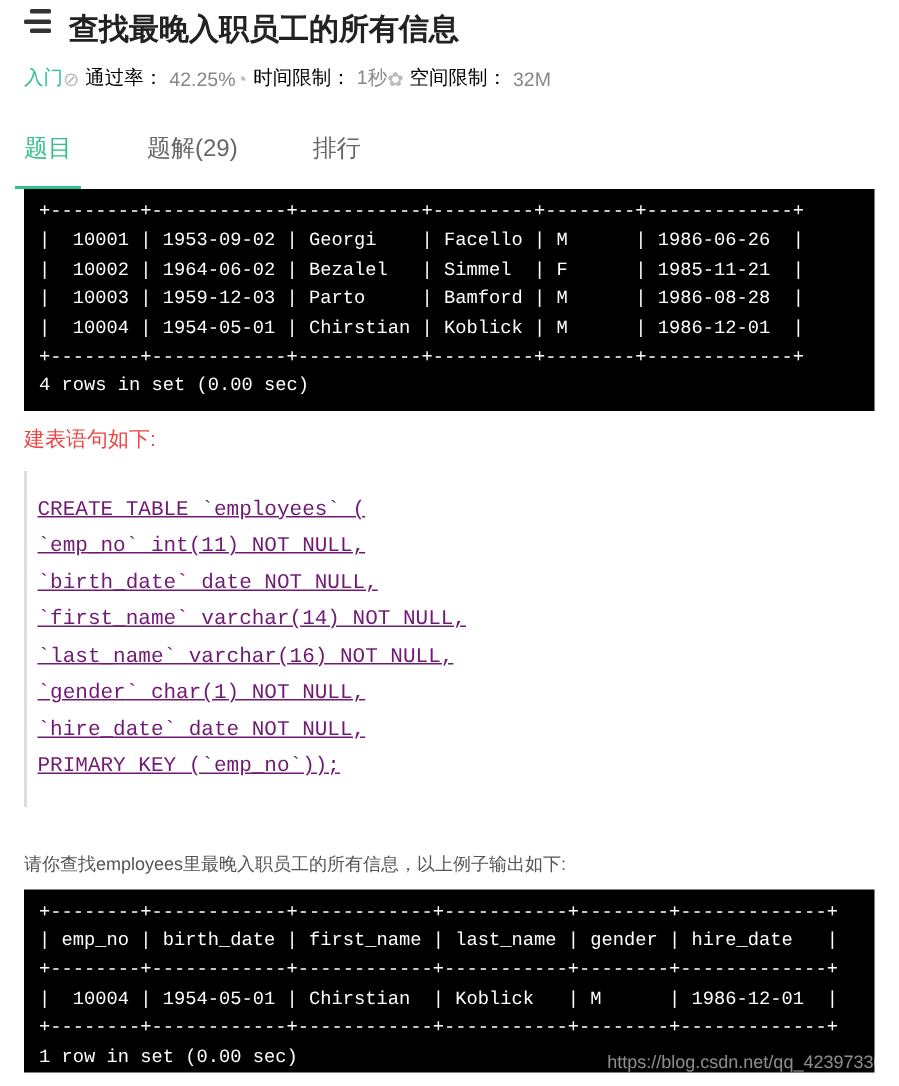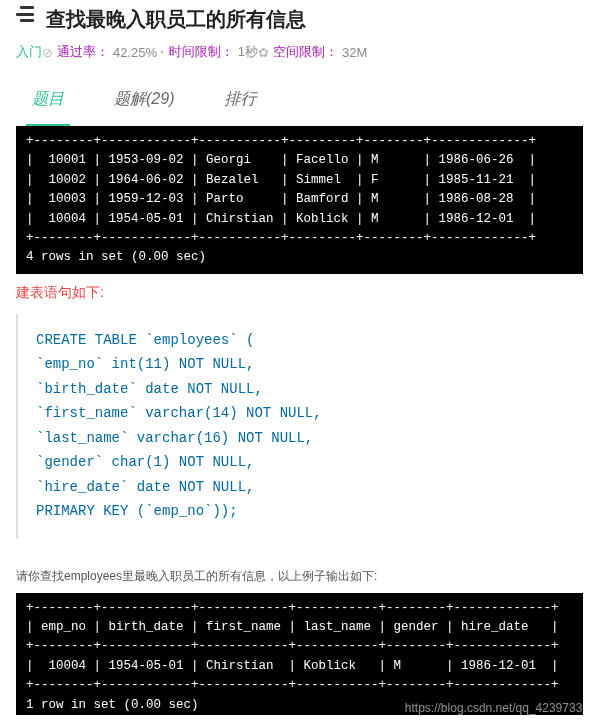--- a/index.html
+++ b/index.html
@@ -7,29 +7,29 @@
   .header-row { display: flex; align-items: flex-start; padding: 6px 16px 4px; }
   .menu-icon { width: 20px; height: 16px; margin-right: 10px; display: flex; flex-direction: column; justify-content: space-between; }
   .menu-icon span { display: block; height: 3px; background: #333; border-radius: 1px; }
   .menu-icon span:nth-child(1){ width: 14px; margin-left: 4px;}
   .menu-icon span:nth-child(2){ width: 18px; }
   .menu-icon span:nth-child(3){ width: 14px; margin-left: 4px;}
   .title { font-size: 20px; font-weight: 700; color: #222; }
   .meta-row { display: flex; align-items: center; padding: 6px 16px 14px; font-size: 13px; color: #888; }
   .level { color: #2ec18b; font-size: 13px; }
   .meta-item { display: flex; align-items: center; gap: 4px; }
-  .meta-label { color: #a21caf; }
+  .meta-label { color: #000000; }
   .meta-val { color: #888; }
   .stat-icon { display:inline-block; font-size: 13px; color:#bbb; }
-  .tabs { display: flex; gap: 38px; padding: 0 26px; font-style: italic; }
+  .tabs { display: flex; gap: 38px; padding: 0 10px; }
   .tab { padding: 14px 6px 14px; font-size: 16px; color: #666; cursor: pointer; }
   .tab.active { color: #2ec18b; border-bottom: 2px solid #2ec18b; }
   .terminal { background: #000; color: #fff; font-family: "Courier New", monospace; font-size: 12.5px; line-height: 1.55; padding: 6px 10px; white-space: pre; overflow: hidden; margin: 0 16px; }
   .section-h { font-size: 14px; color: #ef4444; padding: 10px 16px 8px; }
-  .code-block { margin: 4px 16px 12px; border-left: 2px solid #ddd; padding: 14px 18px; font-family: "Courier New", monospace; font-size: 14px; color: #0369a1; line-height: 1.75; white-space: pre; background: #fff; }
+  .code-block { margin: 4px 16px 12px; border-left: 2px solid #ddd; padding: 14px 7px; font-family: "Courier New", monospace; font-size: 14px; color: #701a75; line-height: 1.75; white-space: pre; background: #fff; text-decoration: underline; }
   .prompt { font-size: 12px; color: #555; padding: 18px 16px 8px; }
   .watermark { position: relative; text-align: right; margin-top: -20px; padding-right: 10px; color: rgba(255,255,255,0.55); font-size: 12px; font-family: Arial, sans-serif; }
 </style>
 </head>
 <body>
 
 <div class="header-row">
   <div class="menu-icon">
     <span></span>
       <span></span>

